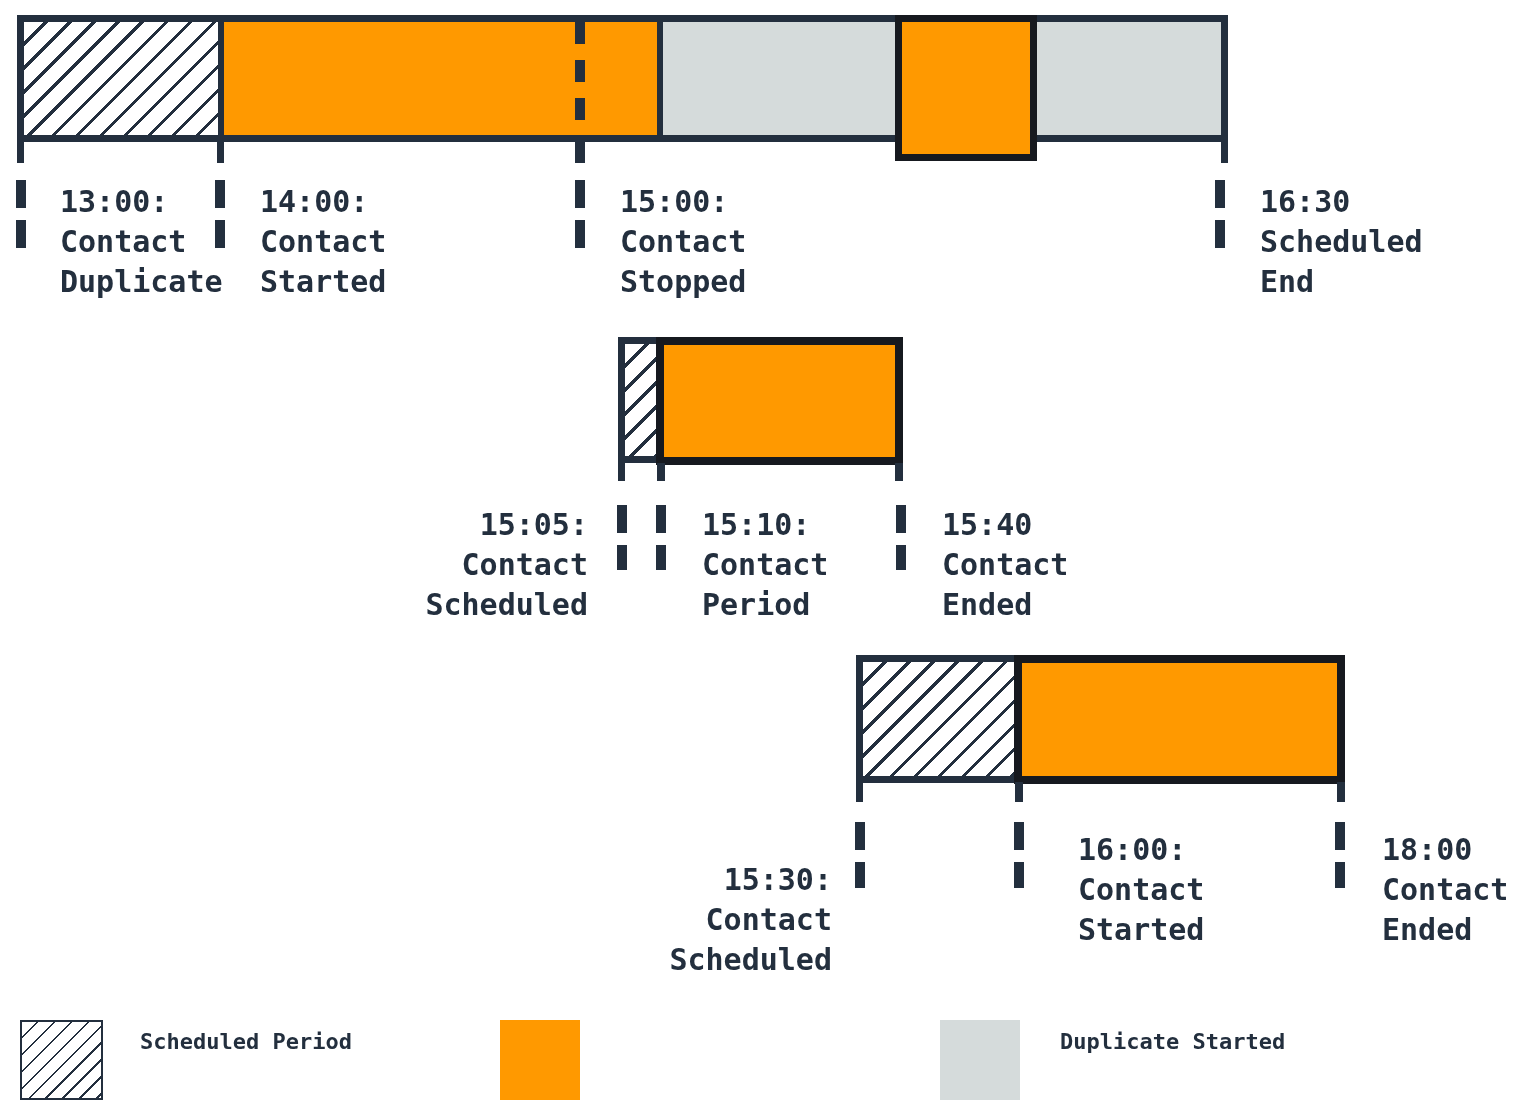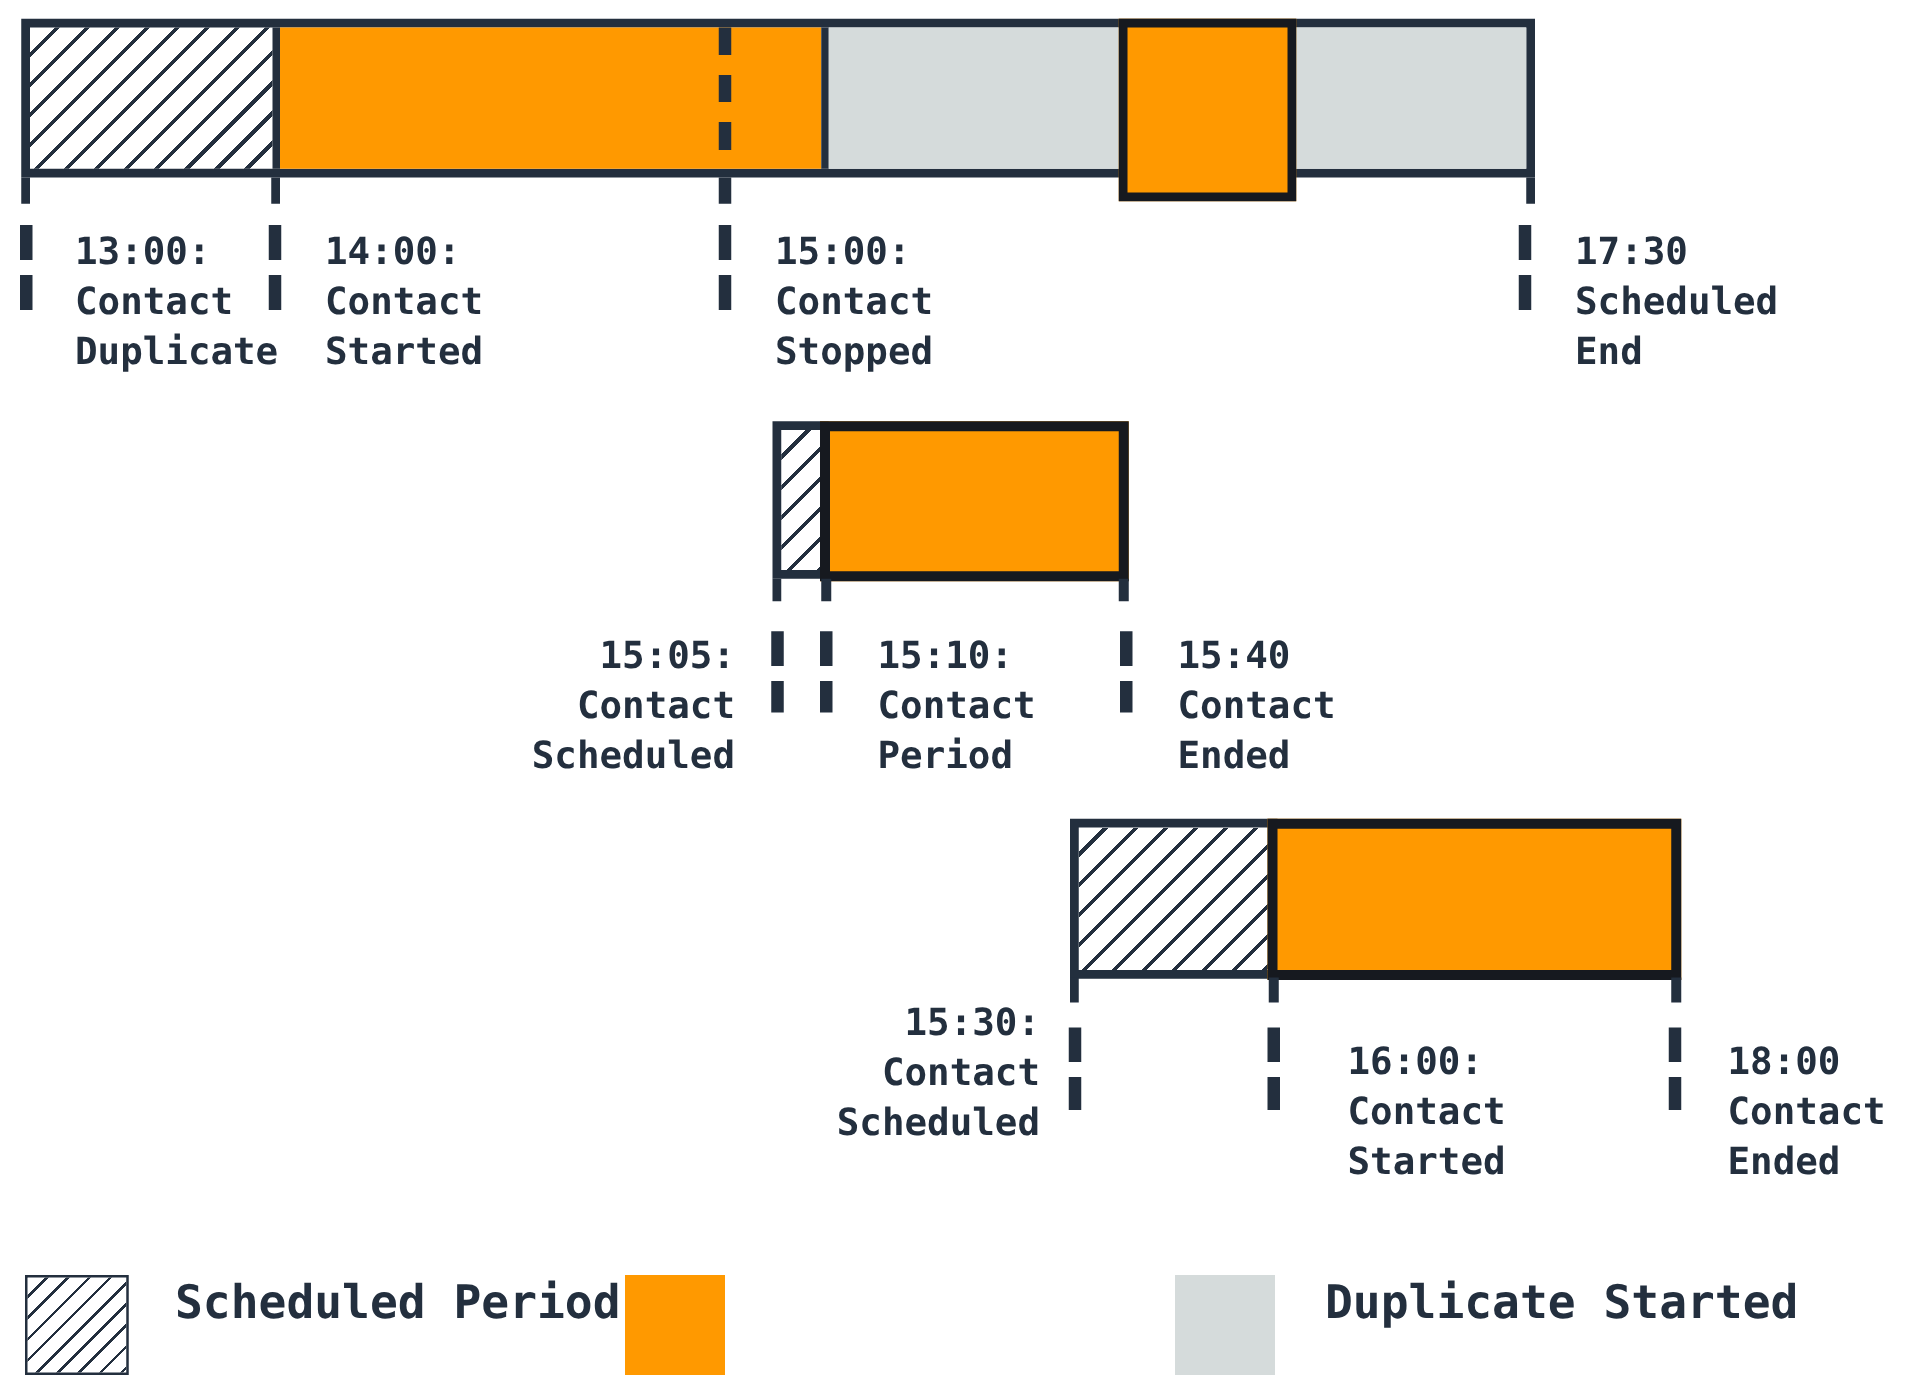--- a/index.html
+++ b/index.html
@@ -38,21 +38,21 @@
   .tick{
     width:10px;
     background:repeating-linear-gradient(to bottom,var(--navy) 0 28px,transparent 28px 40px);
   }
   
   .lbl{
     font-size:30px;line-height:40px;font-weight:600;white-space:pre-line;
     letter-spacing:0;color:var(--navy);
   }
   .lbl-r{text-align:right;}
-  .legend-lbl{font-size:37px;line-height:40px;font-weight:600;color:var(--navy);white-space:nowrap;}
+  .legend-lbl{font-size:22px;line-height:40px;font-weight:600;color:var(--navy);white-space:nowrap;}
   .swatch{width:80px;height:80px;}
   .swatch-hatch{width:83px;height:80px;border:2px solid var(--navy);}
 </style>
 </head>
 <body>
 
 <div id="stage">
 
   <div class="abs bar-frame" style="left:17px;top:15px;width:1211px;height:127px;">
     <div class="seg hatch" style="left:0;width:194px;"></div>
@@ -78,21 +78,21 @@
 
   <div class="abs lbl" style="left:60px;top:182px;">13:00:
 Contact
 Duplicate</div>
   <div class="abs lbl" style="left:260px;top:182px;">14:00:
 Contact
 Started</div>
   <div class="abs lbl" style="left:620px;top:182px;">15:00:
 Contact
 Stopped</div>
-  <div class="abs lbl" style="left:1260px;top:182px;">17:30
+  <div class="abs lbl" style="left:1260px;top:182px;">16:30
 Scheduled
 End</div>
 
   <div class="abs bar-frame hatch" style="left:618px;top:337px;width:45px;height:126px;background-clip:padding-box;"></div>
   <div class="abs orange-block" style="left:656px;top:337px;width:247px;height:128px;"></div>
 
   <div class="abs stem" style="left:618px;top:463px;width:7px;height:18px;"></div>
   <div class="abs stem" style="left:657px;top:463px;width:8px;height:18px;"></div>
   <div class="abs stem" style="left:895px;top:463px;width:8px;height:18px;"></div>
 
@@ -114,21 +114,21 @@
   <div class="abs orange-block" style="left:1014px;top:655px;width:331px;height:129px;"></div>
 
   <div class="abs stem" style="left:856px;top:782px;width:7px;height:20px;"></div>
   <div class="abs stem" style="left:1015px;top:782px;width:8px;height:20px;"></div>
   <div class="abs stem" style="left:1337px;top:782px;width:8px;height:20px;"></div>
 
   <div class="abs tick" style="left:855px;top:822px;height:66px;"></div>
   <div class="abs tick" style="left:1014px;top:822px;height:66px;"></div>
   <div class="abs tick" style="left:1335px;top:822px;height:66px;"></div>
 
-  <div class="abs lbl lbl-r" style="right:700px;top:799px;">15:30:
+  <div class="abs lbl lbl-r" style="right:700px;top:860px;">15:30:
 Contact
 Scheduled</div>
   <div class="abs lbl" style="left:1062px;top:830px;margin-left:16px;">16:00:
 Contact
 Started</div>
   <div class="abs lbl" style="left:1382px;top:830px;">18:00
 Contact
 Ended</div>
 
   <div class="abs swatch-hatch hatch-fine" style="left:20px;top:1020px;"></div>

